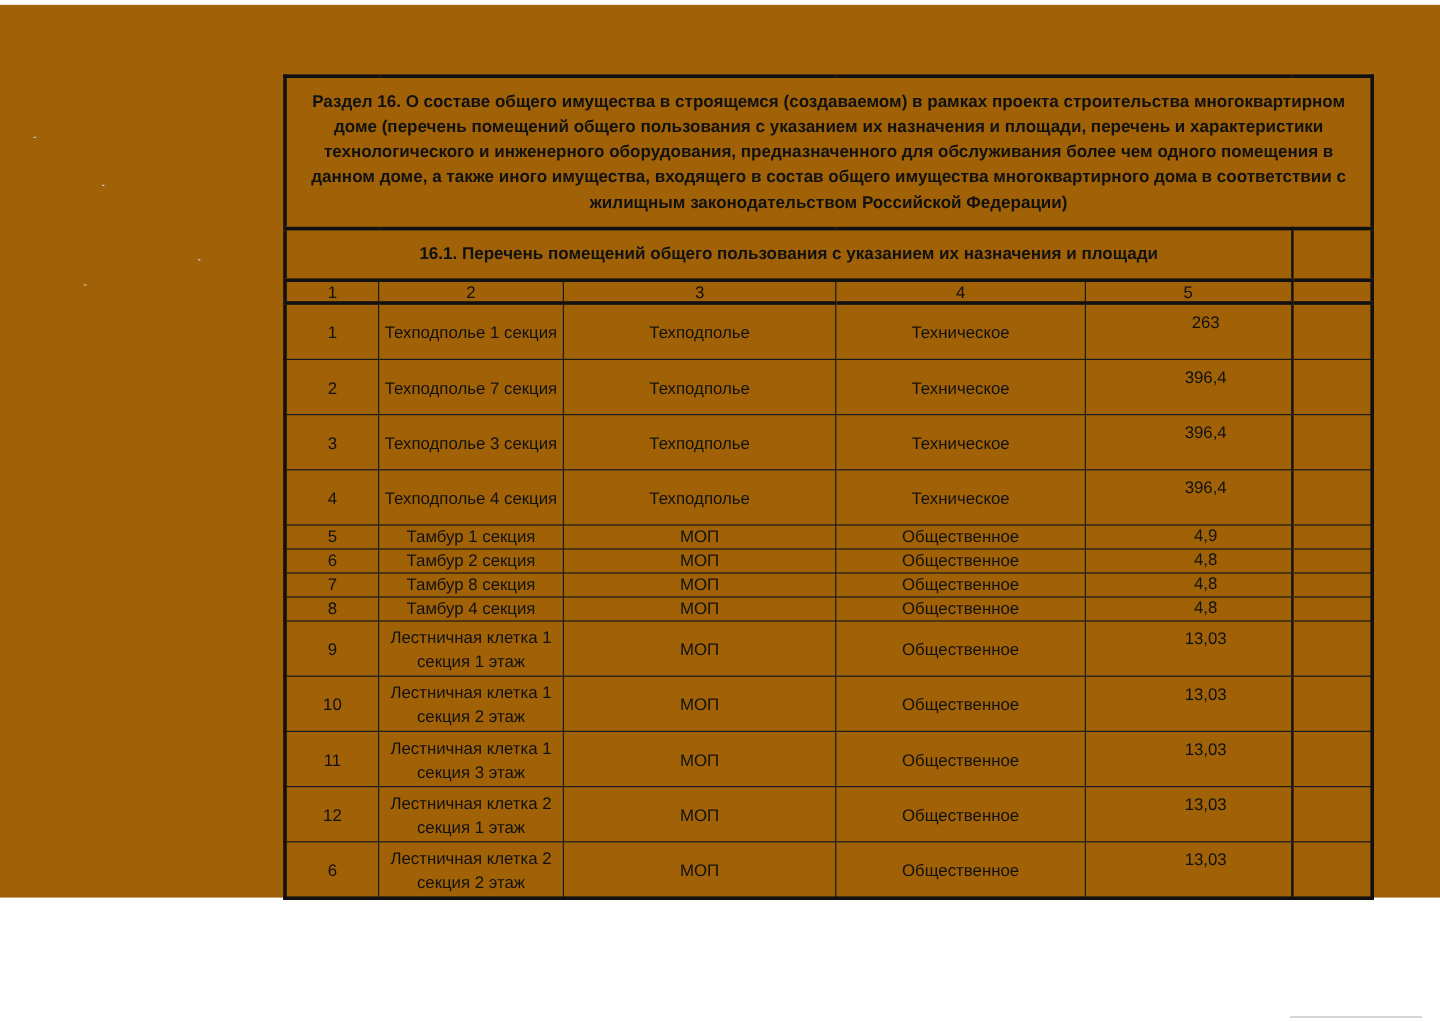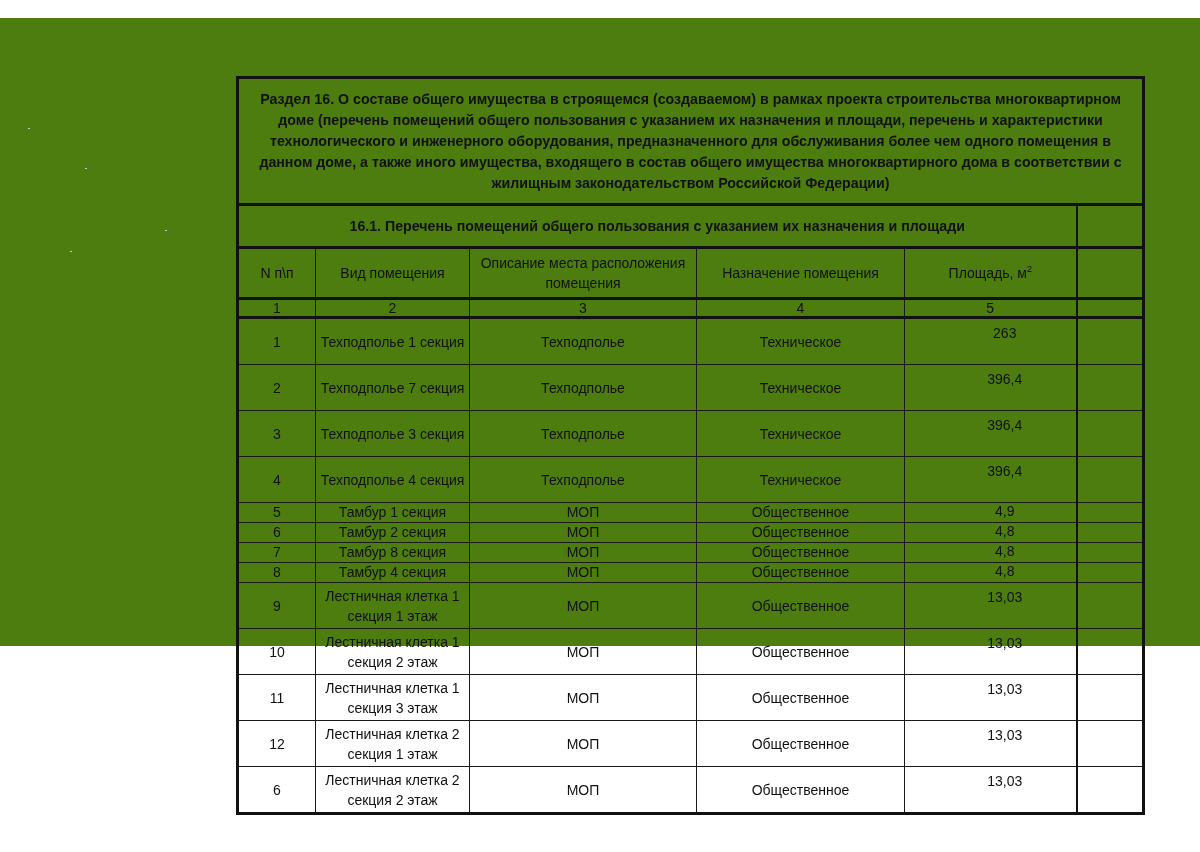--- a/index.html
+++ b/index.html
@@ -10,23 +10,23 @@
     body {
       width: 1200px;
       height: 852px;
       position: relative;
       overflow: hidden;
       font-family: "Liberation Sans", "DejaVu Sans", sans-serif;
       color: #111111;
     }
     .page {
       position: absolute;
-      left: 0; top: 18px;
-      width: 1200px; height: 628px;
-      background: #4d7c0f;
+      left: 0; top: 4px;
+      width: 1200px; height: 744px;
+      background: #a16207;
     }
     .doc-table {
       position: absolute;
       left: 236px;
       top: 58px;
       width: 906px;
       border-collapse: collapse;
       table-layout: fixed;
       border: 3px solid #111;
     }
@@ -115,28 +115,20 @@
       <col style="width:67px">
     </colgroup>
     <tbody>
       <tr class="title-row">
         <td colspan="6">Раздел 16. О составе общего имущества в строящемся (создаваемом) в рамках проекта строительства многоквартирном доме (перечень помещений общего пользования с указанием их назначения и площади, перечень и характеристики технологического и инженерного оборудования, предназначенного для обслуживания более чем одного помещения в данном доме, а также иного имущества, входящего в состав общего имущества многоквартирного дома в соответствии с жилищным законодательством Российской Федерации)</td>
       </tr>
       <tr class="subtitle-row">
         <td colspan="5">16.1. Перечень помещений общего пользования с указанием их назначения и площади</td>
         <td class="extra"></td>
       </tr>
-      <tr class="header-row">
-        <td>N п\п</td>
-        <td>Вид помещения</td>
-        <td>Описание места расположения помещения</td>
-        <td>Назначение помещения</td>
-        <td><span>Площадь, м</span><span class="sup">2</span></td>
-        <td class="extra"></td>
-      </tr>
       <tr class="num-row">
         <td>1</td>
         <td>2</td>
         <td>3</td>
         <td>4</td>
         <td>5</td>
         <td class="extra"></td>
       </tr>
 
       <tr class="tall">

